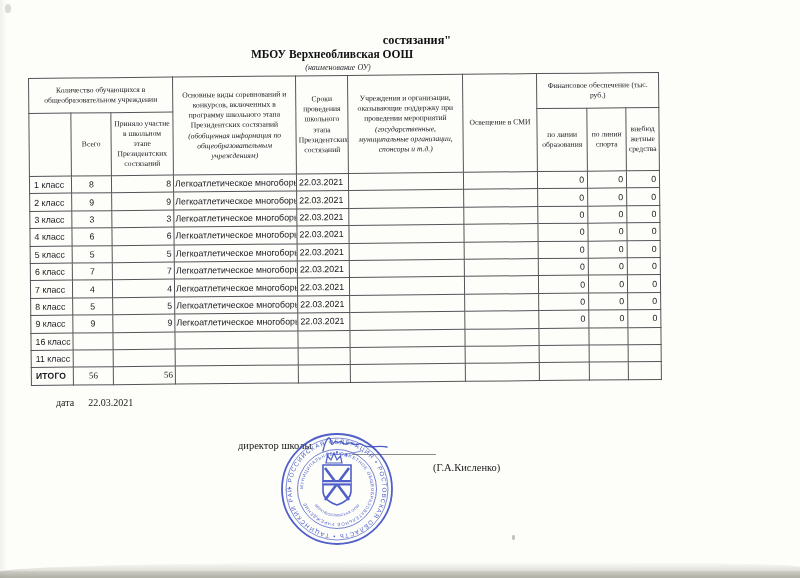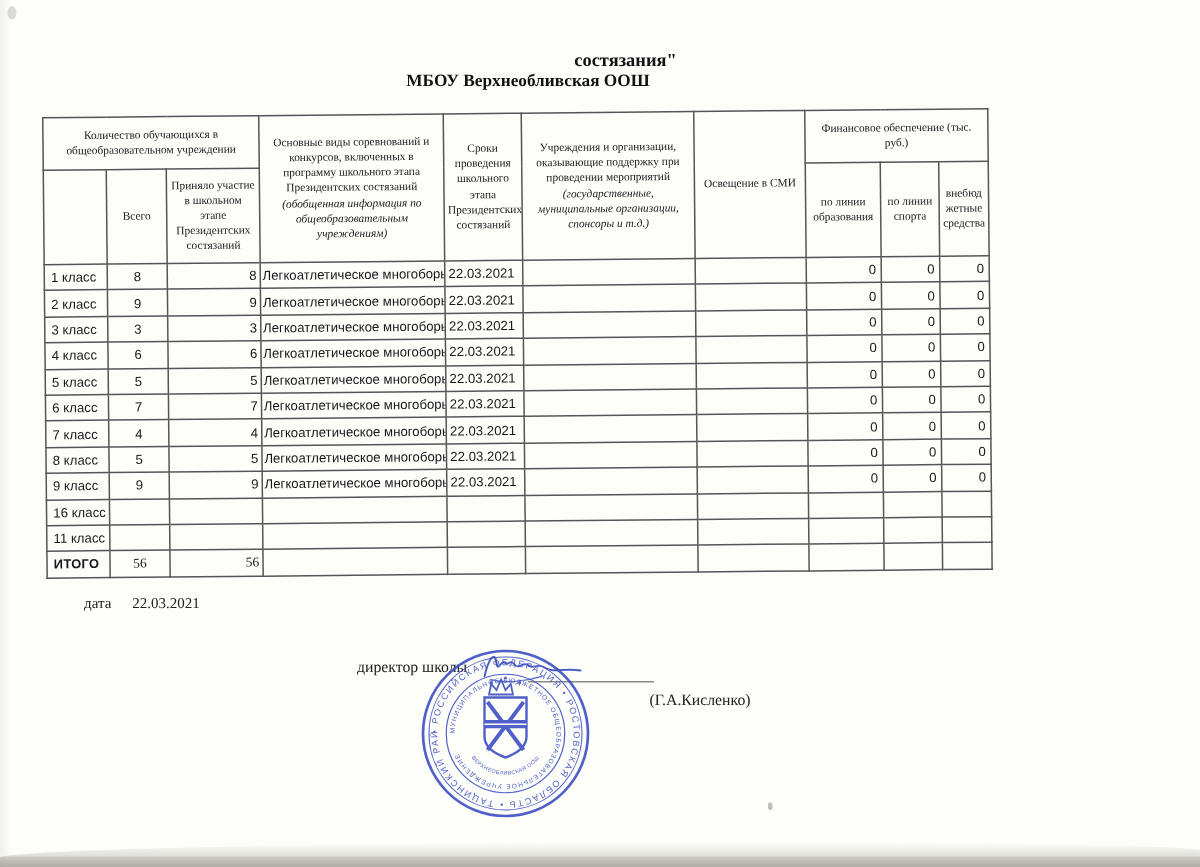--- a/index.html
+++ b/index.html
@@ -11,21 +11,21 @@
   }
   .sheet{position:absolute;inset:0;filter:blur(0.22px) contrast(1.02);}
   
   .title{
     position:absolute;top:12px;left:22px;width:790px;
     text-align:center;font-weight:bold;font-size:12.3px;line-height:19px;
     color:#141416;
   }
   .school{
     position:absolute;top:48px;left:0;width:664px;text-align:center;
-    font-weight:bold;font-size:11.5px;color:#141416;padding-left:20px;
+    font-weight:bold;font-size:11.5px;color:#141416;
   }
   .school-caption{
     position:absolute;top:63px;left:0;width:676px;text-align:center;
     font-style:italic;font-size:8px;color:#2a2a2e;
   }
   
   .table-wrap{position:absolute;top:78px;left:28px;transform:rotate(-0.55deg);transform-origin:0 0;}
   table.report{
     border-collapse:collapse;table-layout:fixed;width:630px;
     border:1.5px solid #4c4c50;
@@ -75,20 +75,21 @@
 </style>
 </head>
 <body>
 
 <div class="sheet">
 
   <div class="title"><br>
   <span>состязания"</span></div>
 
   <div class="school">МБОУ Верхнеобливская ООШ</div>
+  <div class="school-caption">(наименование ОУ)</div>
 
   <div class="table-wrap">
     <table class="report">
       <colgroup>
         <col style="width:42px">
           <col style="width:40px">
           <col style="width:62px">
         <col style="width:123px">
           <col style="width:52px">
           <col style="width:115px">

